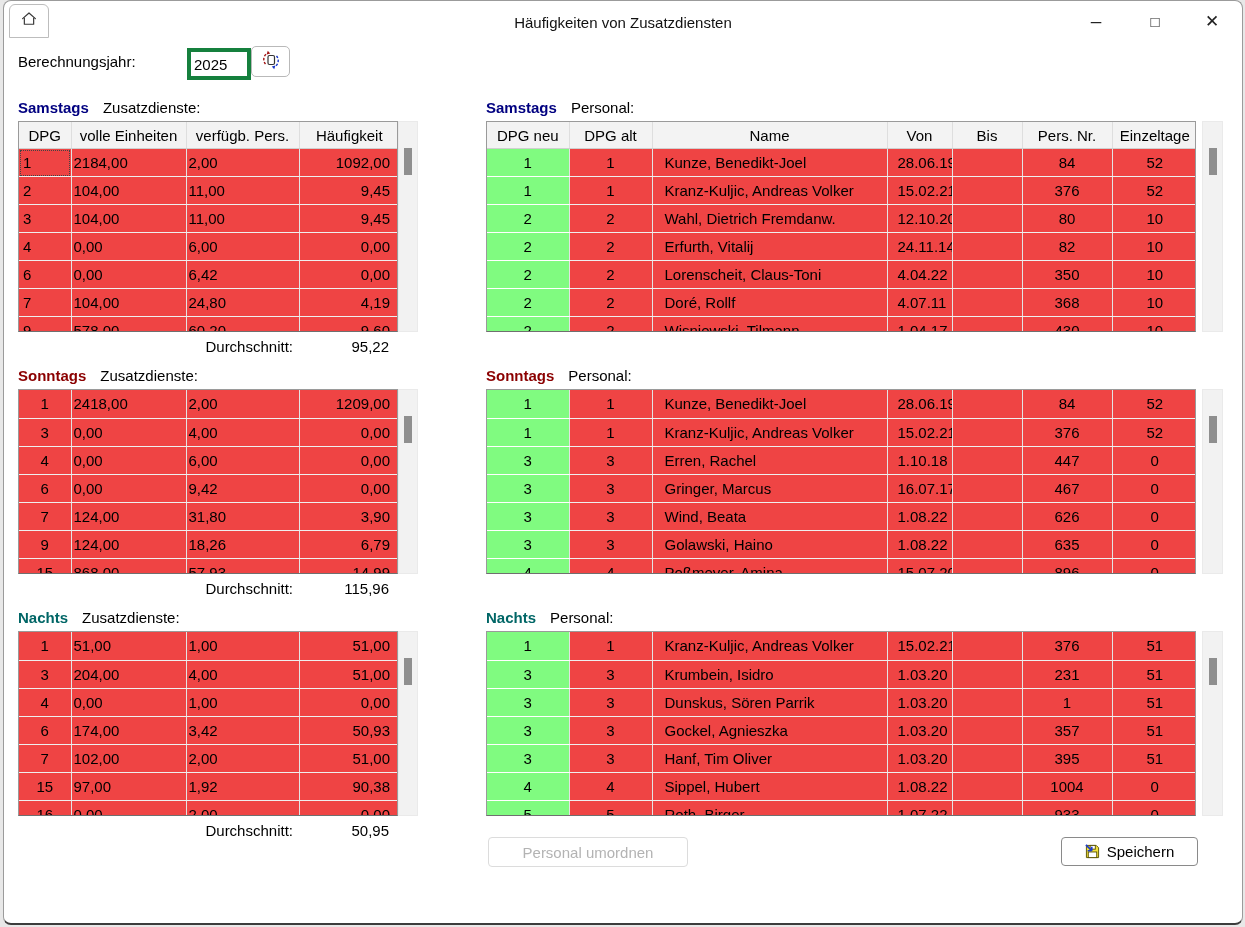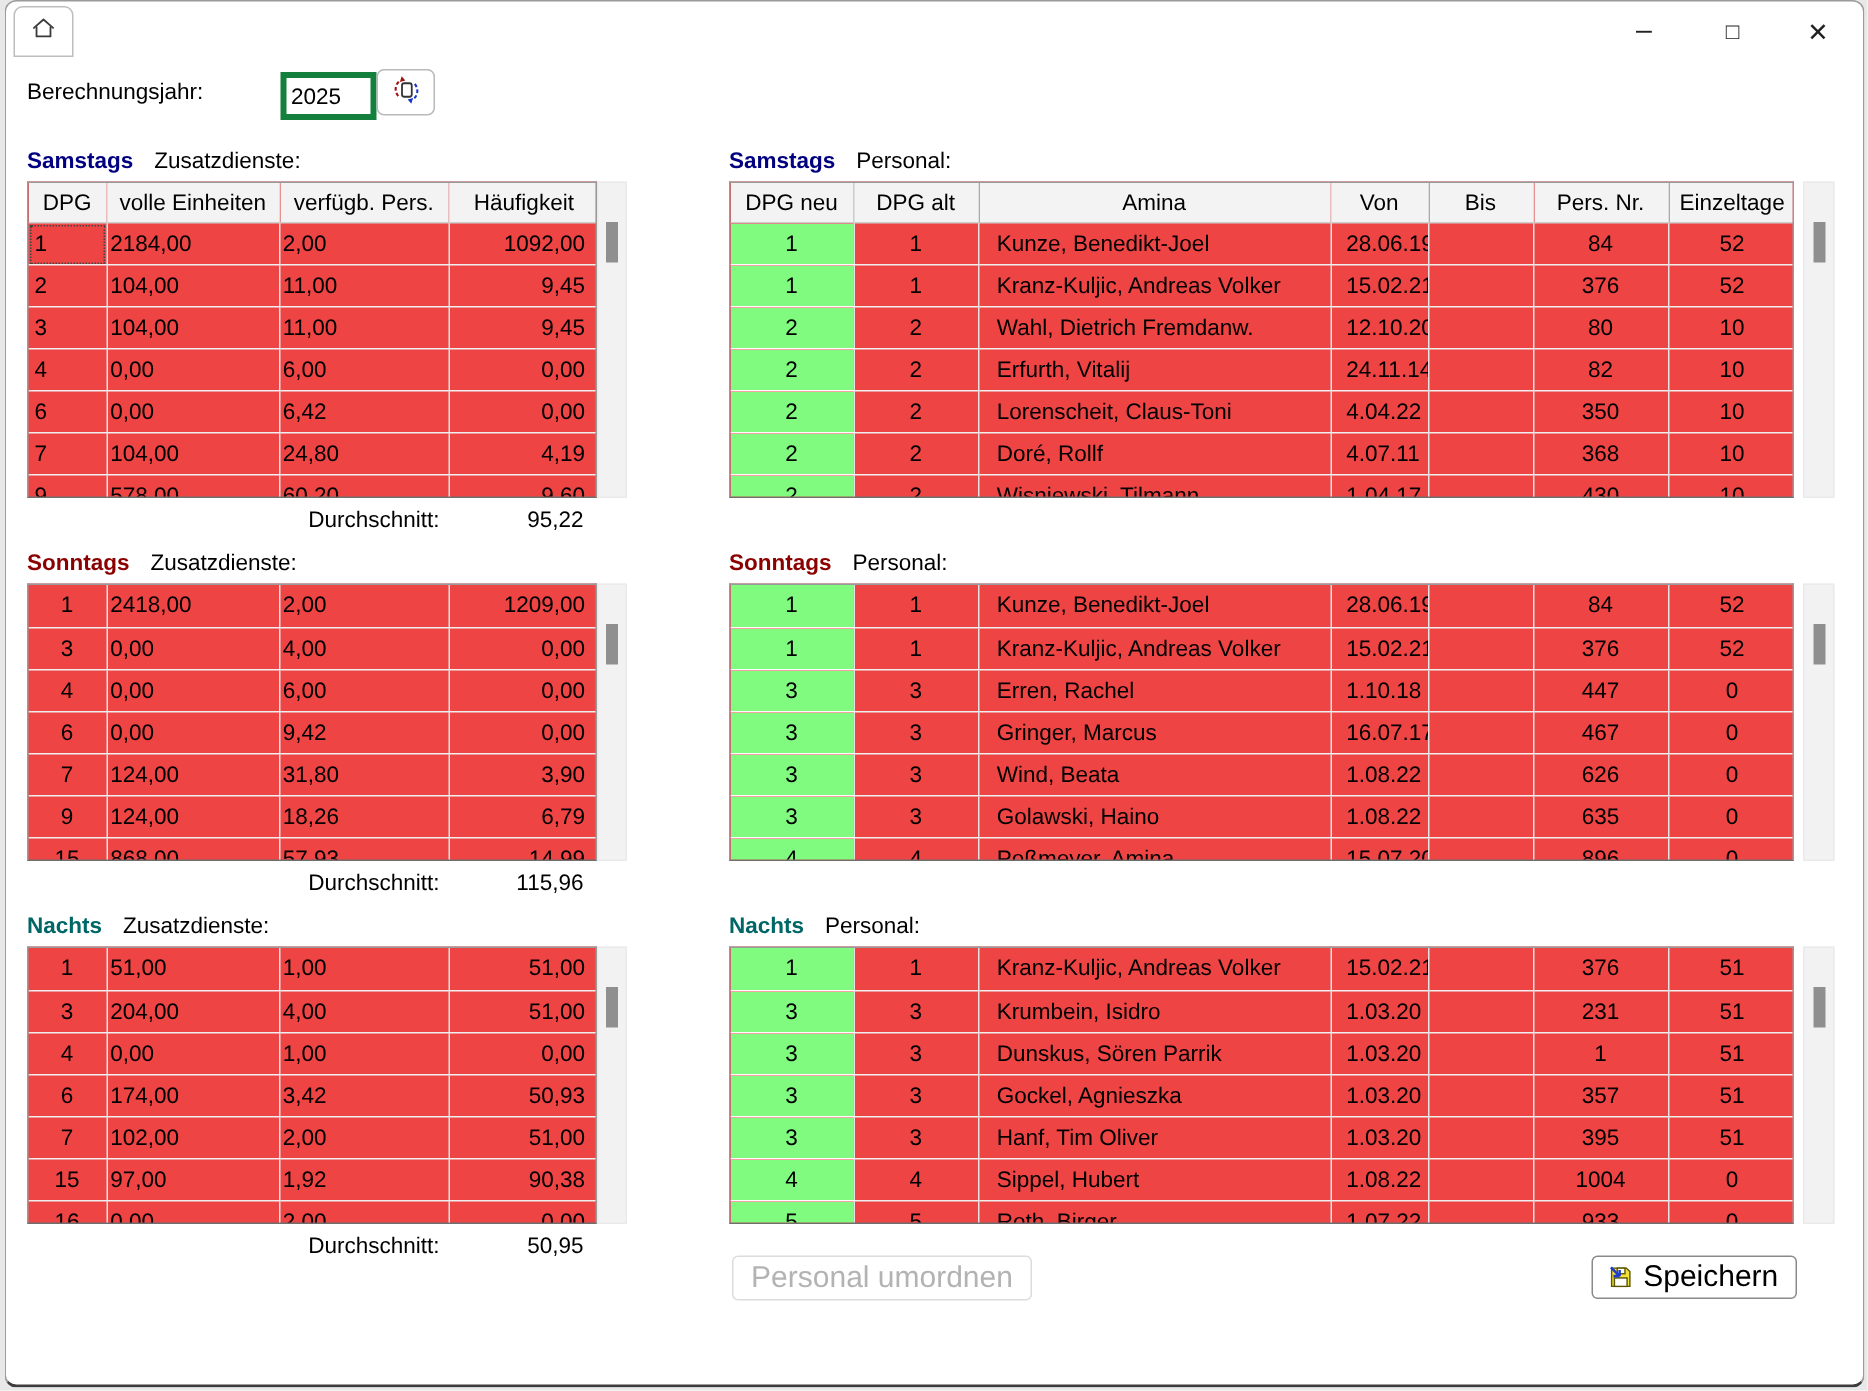--- a/index.html
+++ b/index.html
@@ -78,38 +78,39 @@
   
   .avg{position:absolute;width:380px;display:flex;font-size:15px;}
   .avg .avg-label{width:275px;text-align:right;}
   .avg .avg-value{flex:1;text-align:right;padding-right:9px;}
   
   .vscroll{position:absolute;width:20px;background:#f2f2f2;border:1px solid #eaeaea;box-sizing:border-box;}
   .vthumb{position:absolute;left:50%;transform:translateX(-50%);width:8px;top:26px;height:27px;background:#8f8f8f;}
   
   .btn{
     position:absolute;border-radius:4px;background:#fff;font-family:"Liberation Sans",sans-serif;
-    font-size:20px;display:flex;align-items:center;justify-content:center;cursor:pointer;box-sizing:border-box;
+    font-size:15px;display:flex;align-items:center;justify-content:center;cursor:pointer;box-sizing:border-box;
   }
   .btn-reorder{left:484px;top:836px;width:200px;height:30px;border:1px solid #dcdcdc;color:#b3b3b3;cursor:default;}
   .btn-save{left:1057px;top:836px;width:137px;height:29px;border:1px solid #8a8a8a;color:#000;gap:7px;}
 </style>
 </head>
 <body>
 
 <div class="window">
 
   <div class="home-tab">
     <span>
       <svg width="18" height="18" viewBox="0 0 24 24">
         <path d="M3.5 11.5 L12 4 L20.5 11.5" fill="none" stroke="#3a3a3a" stroke-width="1.6" stroke-linejoin="round" stroke-linecap="round"></path>
         <path d="M5.8 10.2 V19 H18.2 V10.2" fill="none" stroke="#3a3a3a" stroke-width="1.6" stroke-linejoin="round"></path>
       </svg>
     </span>
   </div>
+  <div class="win-title">Häufigkeiten von Zusatzdiensten</div>
   <div class="wc min">–</div>
   <div class="wc max">□</div>
   <div class="wc close">✕</div>
 
   <span class="year-label">Berechnungsjahr:</span>
   <input class="year-input" value="2025" style="">
   <button class="refresh-btn">
     <span>
       <svg width="22" height="22" viewBox="0 0 22 22">
         <rect x="8" y="6.5" width="6.5" height="9" rx="1.5" fill="none" stroke="#333" stroke-width="1.2"></rect>
@@ -335,21 +336,21 @@
           <col style="width:235px">
           <col style="width:65px">
           <col style="width:70px">
           <col style="width:90px">
           <col style="width:85px">
         </colgroup>
     <thead>
           <tr>
             <th>DPG neu</th>
             <th>DPG alt</th>
-            <th>Amina</th>
+            <th>Name</th>
             <th>Von</th>
             <th>Bis</th>
             <th>Pers. Nr.</th>
             <th>Einzeltage</th>
           </tr>
         </thead>
         <tbody>
           <tr>
             <td style="background: rgb(128, 251, 128);">1</td>
             <td>1</td>

